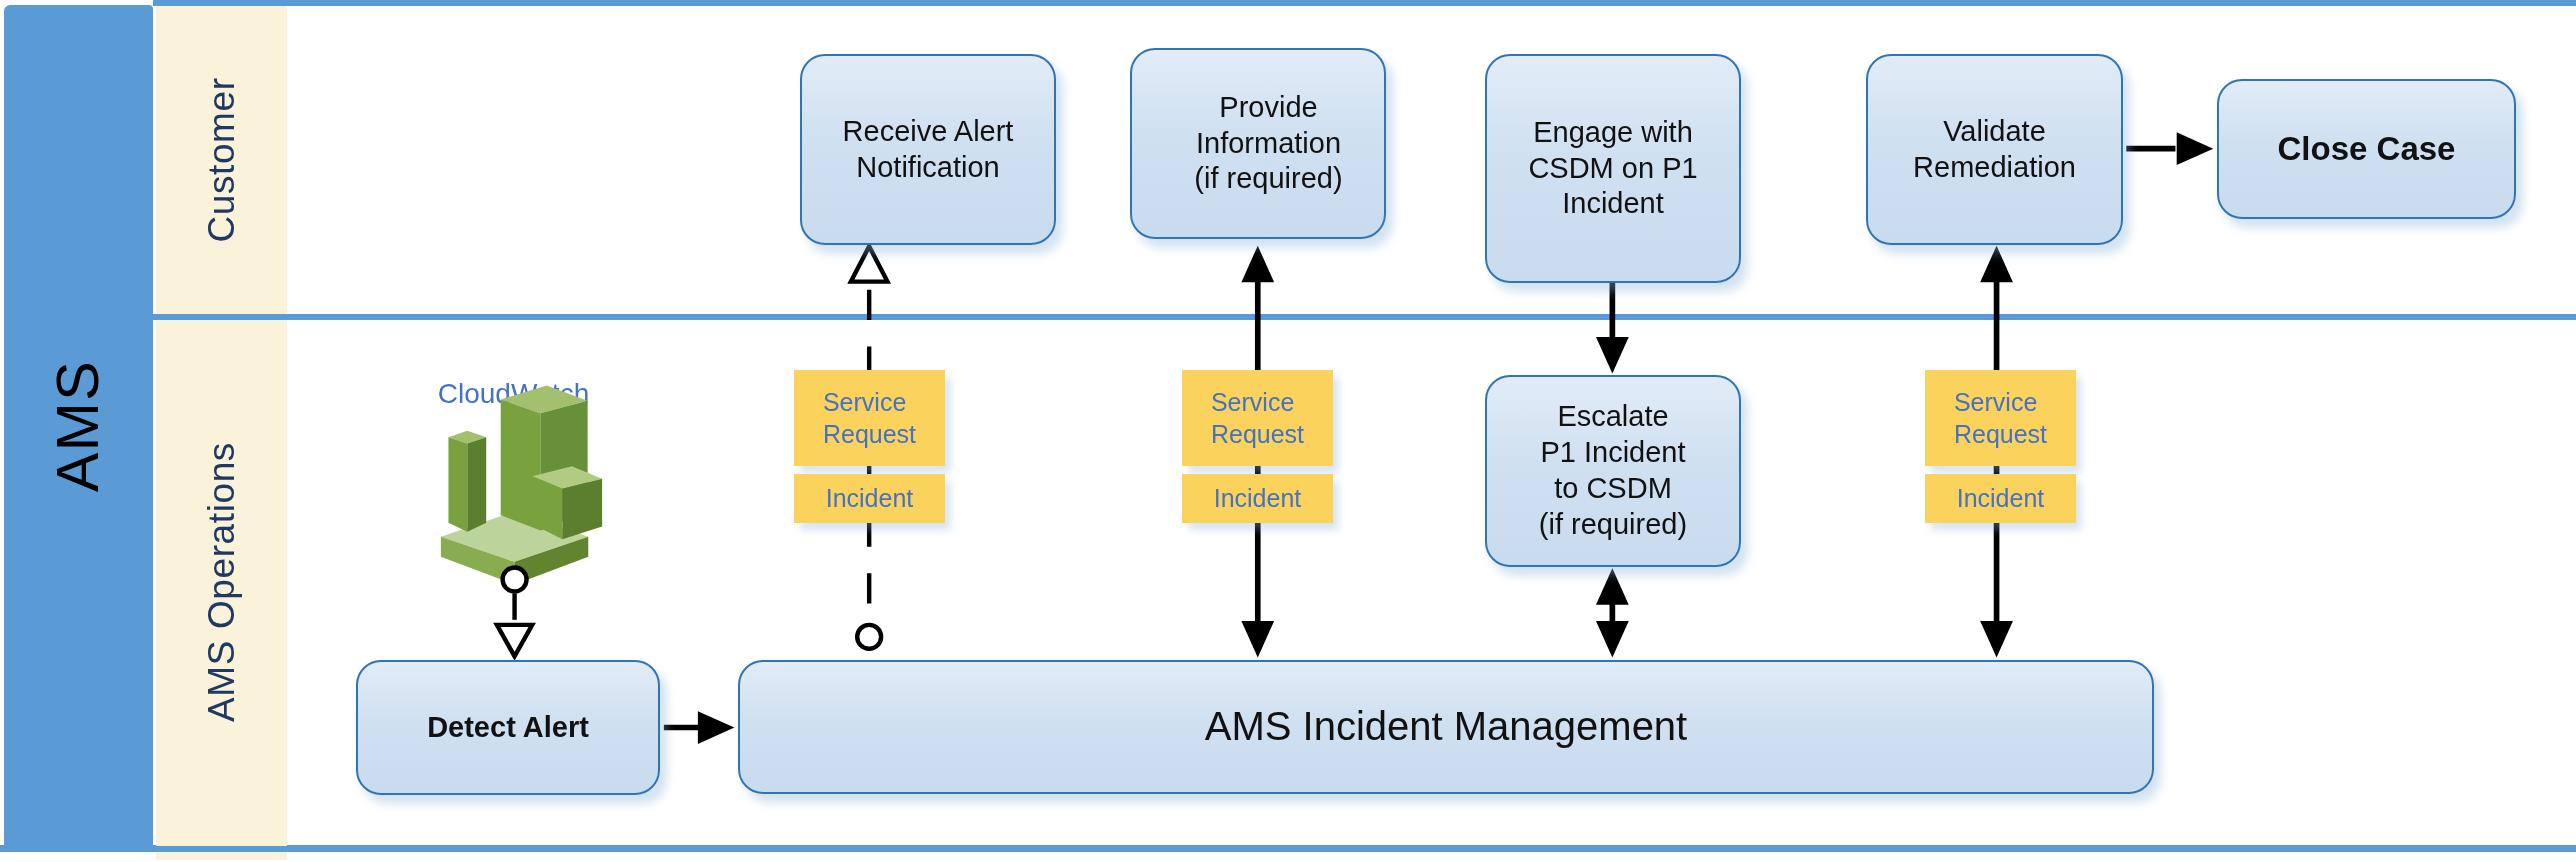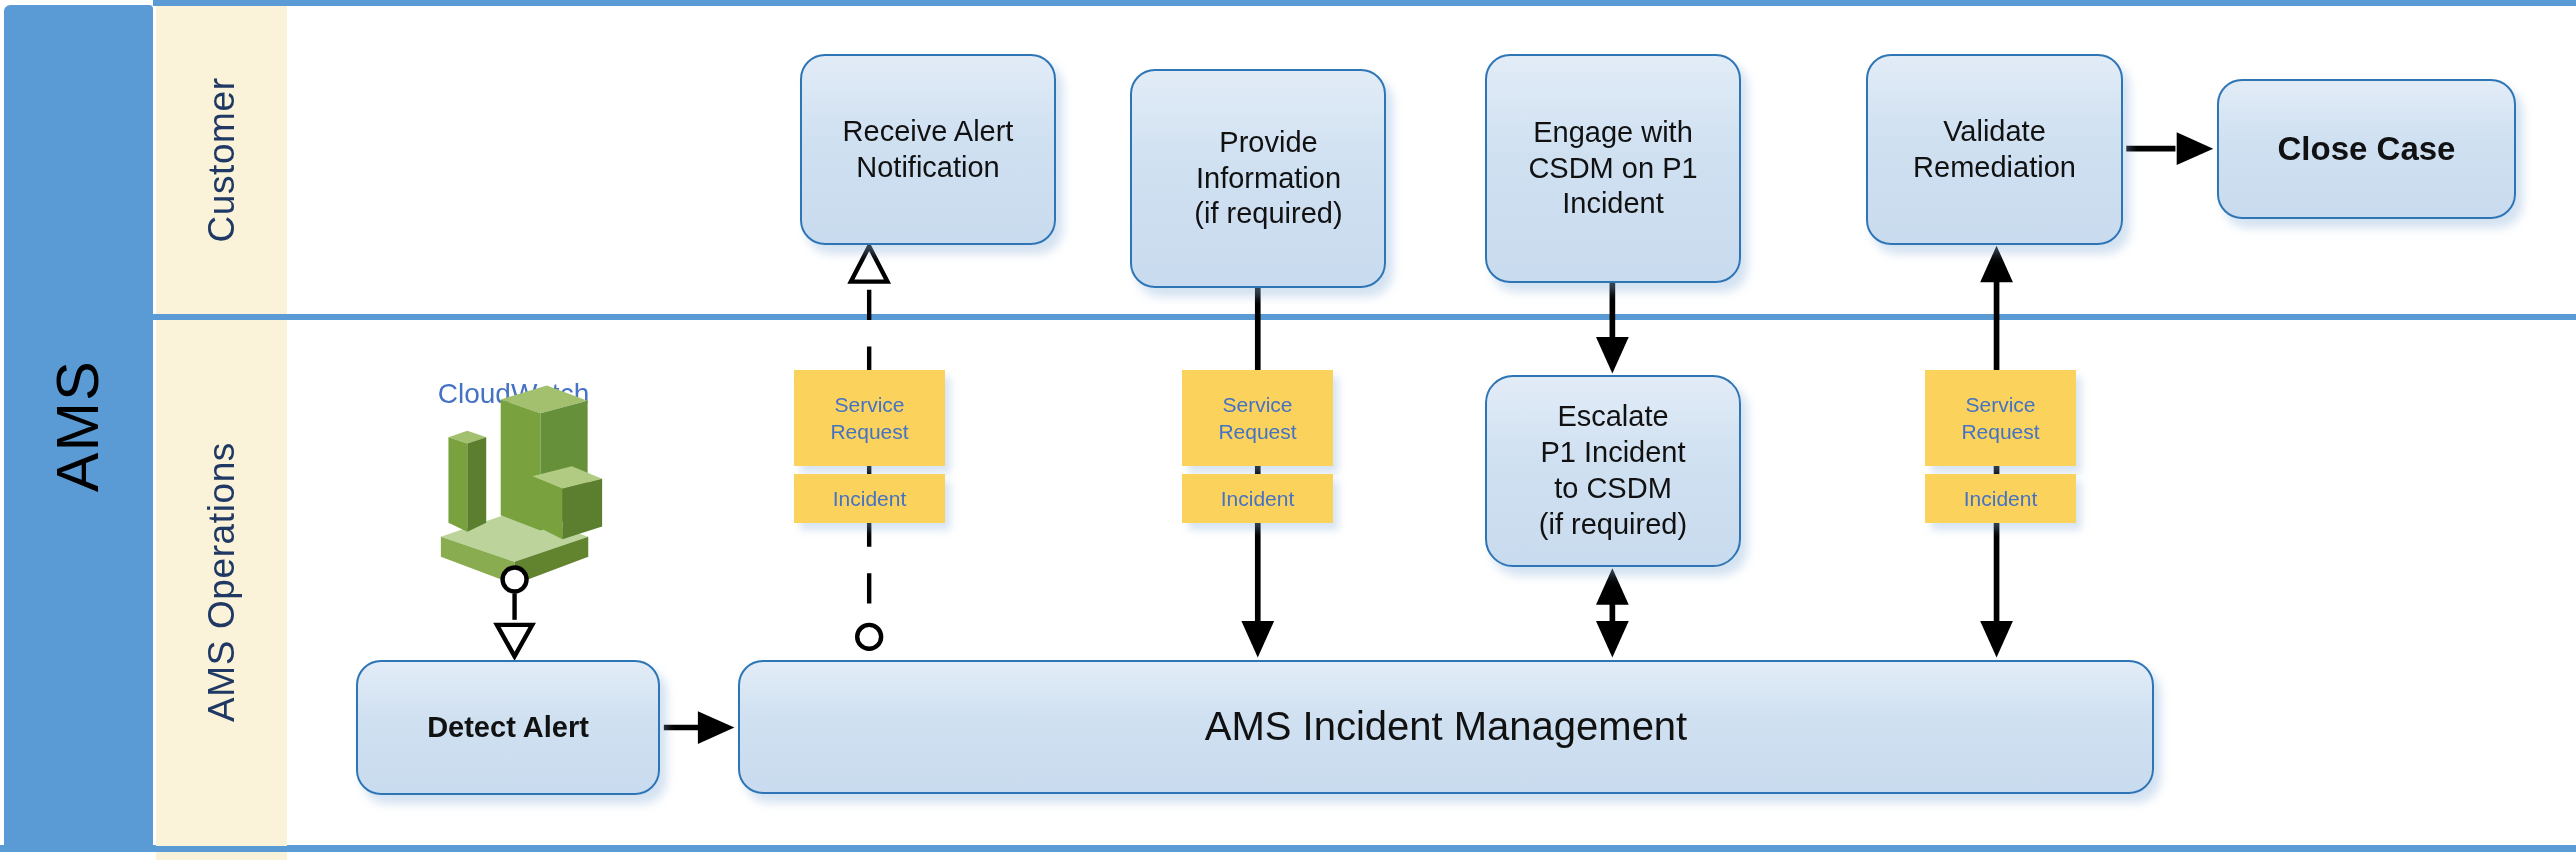--- a/index.html
+++ b/index.html
@@ -30,23 +30,23 @@
     font-size:29px;line-height:1.24;
     box-shadow:6.3px 8.8px 10px rgba(141,179,217,.38);
     box-sizing:border-box;
   }
   .node span{white-space:pre-line;}
   .node.bold{font-weight:bold;}
   .node.big-label{font-size:40px;}
   .close-case{font-size:33px;}
   
   .tag{
-    display:flex;align-items:center;justify-content:center;text-align:center;
+    display:flex;align-items:center;justify-content:center;
     background:var(--tag-yellow);color:var(--tag-text);
-    font-size:21px;line-height:1.3;
+    font-size:25px;line-height:1.3;
     box-shadow:5.7px 7px 7.6px rgba(141,179,217,.35);
     box-sizing:border-box;
   }
   .tag span{white-space:pre-line;}
   .cw-label{
     text-align:center;font-size:28px;color:var(--tag-text);
   }
   svg{position:absolute;left:0;top:0;}
 </style>
 </head>
@@ -131,39 +131,39 @@
     <g stroke="#000" stroke-width="9" fill="#000">
       <line x1="3376" y1="236" x2="3454" y2="236"></line>
       <polygon points="3514,236 3456,210 3456,262" stroke="none"></polygon>
     </g>
   </svg>
 
   <div class="abs node" style="left:772px;top:54px;width:256px;height:191px;margin-left:28px;">
     <span>Receive Alert
 Notification</span>
   </div>
-  <div class="abs node" style="left:1130px;top:69px;width:256px;height:219px;padding-left:21px;">
+  <div class="abs node" style="left:1130px;top:48px;width:256px;height:191px;padding-left:21px;">
     <span>Provide
 Information
 (if required)</span>
   </div>
   <div class="abs node" style="left:1485px;top:54px;width:256px;height:229px;">
     <span>Engage with
 CSDM on P1
 Incident</span>
   </div>
   <div class="abs node bold close-case" style="left:2217px;top:79px;width:299px;height:140px;">
     <span>Close Case</span>
   </div>
   <div class="abs node" style="left:1866px;top:54px;width:257px;height:191px;">
     <span>Validate
 Remediation</span>
   </div>
 
-  <div class="abs node" style="left:1485px;top:375px;width:256px;height:192px;border-radius:28px;">
+  <div class="abs node" style="left:1485px;top:375px;width:256px;height:192px;">
     <span>Escalate
 P1 Incident
 to CSDM
 (if required)</span>
   </div>
   <div class="abs node bold" style="left:356px;top:660px;width:304px;height:135px;">
     <span>Detect Alert</span>
   </div>
   <div class="abs node big-label" style="left:738px;top:660px;width:1416px;height:134px;">
     <span>AMS Incident Management</span>

